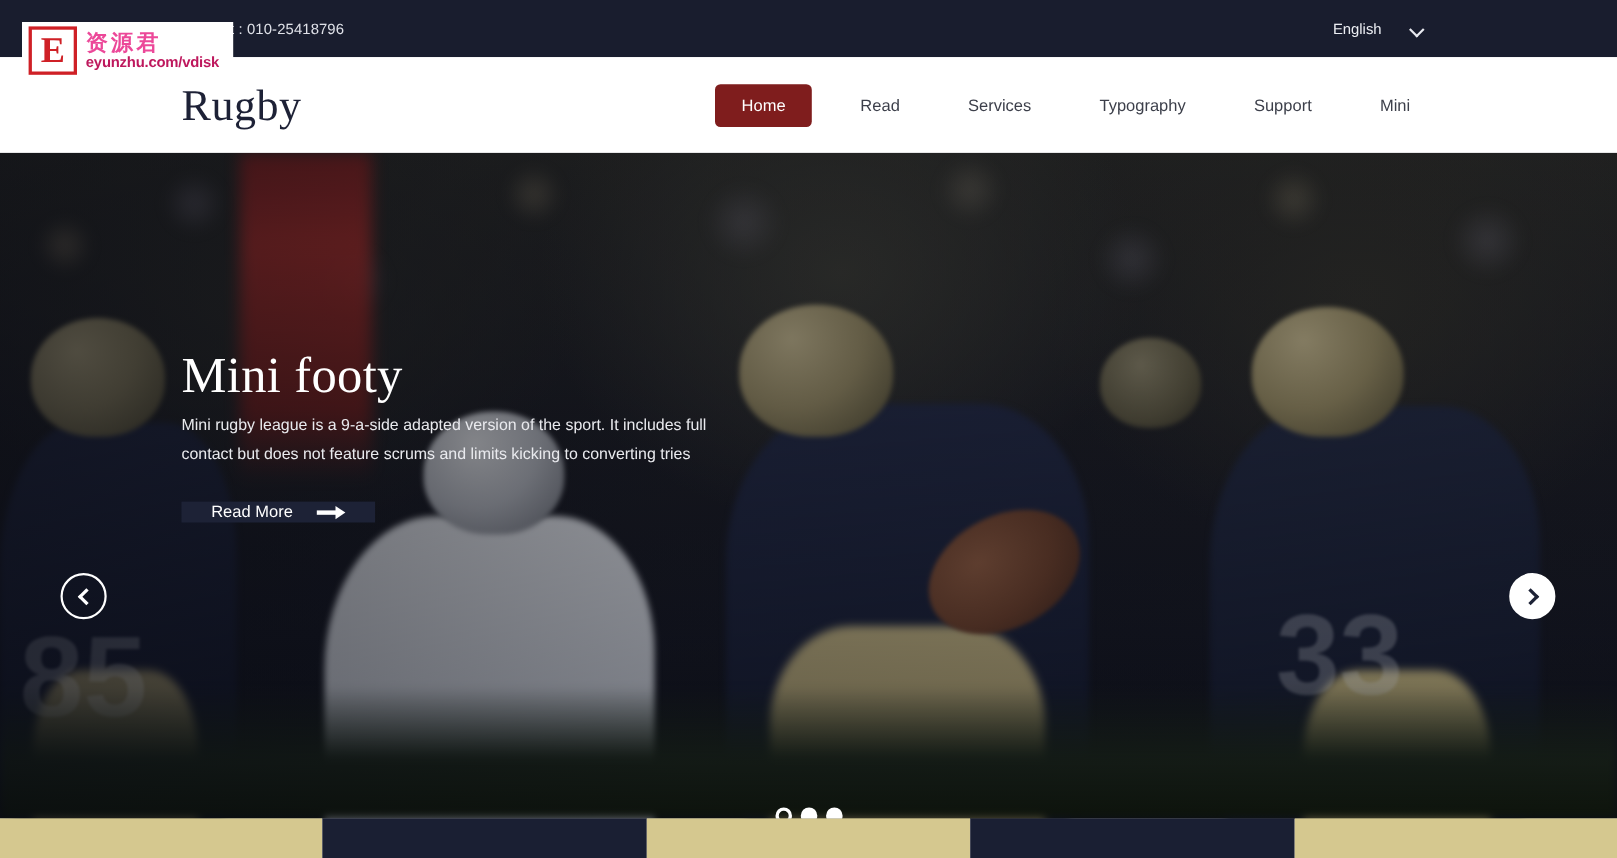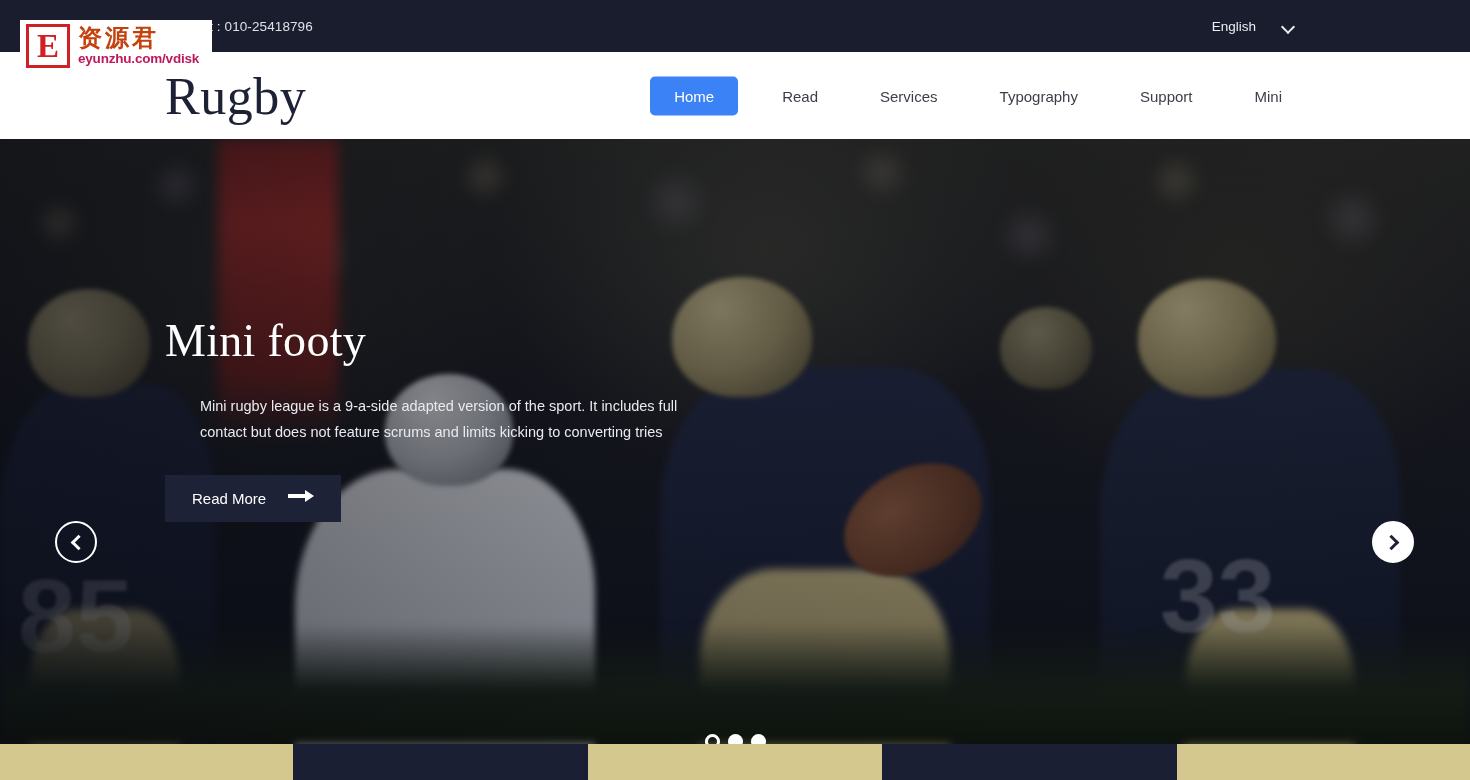--- a/index.html
+++ b/index.html
@@ -52,55 +52,55 @@
     background:#ffffff;
     border:3px solid #cf2026;
     display:flex; align-items:center; justify-content:center;
     font-family:"Liberation Serif", serif;
     font-weight:bold; font-size:33px; color:#cf2026;
     line-height:1;
   }
   .wm-text{ padding-left:8px; line-height:1; }
   .wm-cn{
     font-family:"DejaVu Sans", sans-serif;
-    font-size:24px; font-weight:bold; color:#c2410c;
+    font-size:20px; font-weight:bold; color:#ec4899;
     letter-spacing:3px;
   }
   .wm-url{
     font-family:"Liberation Sans", sans-serif;
     font-size:13.5px; font-weight:bold; color:#be185d;
     margin-top:2px; letter-spacing:-.2px;
   }
 
   
   .header{
     position:absolute; left:0; top:52px;
     width:1470px; height:87px;
     background:#ffffff;
     display:flex; align-items:center;
   }
   .brand{
     position:absolute; left:165px; top:50%;
     transform:translateY(-50%);
     font-family:"Liberation Serif", serif;
-    font-size:52px; color:#1d2136; letter-spacing:.5px;
+    font-size:40px; color:#1d2136; letter-spacing:.5px;
   }
   .nav{
     position:absolute; right:170px; top:50%;
     transform:translateY(-50%);
     display:flex; align-items:center;
   }
   .nav-item{
     font-size:15px; color:#3c3f4a;
     padding:11px 18px; cursor:pointer;
     white-space:nowrap;
   }
   .nav-item + .nav-item{ margin-left:26px; }
   .nav-item.active{
-    background:#3b82f6; color:#ffffff; border-radius:5px;
+    background:#7f1d1d; color:#ffffff; border-radius:5px;
     padding:11px 24px;
   }
 
   
   .hero{
     position:absolute; left:0; top:139px;
     width:1470px; height:605px;
     overflow:hidden;
     background:#10121c;
   }
@@ -199,30 +199,30 @@
   }
 
   
   .hero-caption{
     position:absolute; left:165px; top:175px;
     width:640px; z-index:12;
   }
   .hero-title{
     font-family:"Liberation Serif", serif;
     font-size:46px; color:#ffffff; font-weight:normal;
-    letter-spacing:.3px; margin-bottom:26px;
+    letter-spacing:.3px; margin-bottom:7px;
   }
   .hero-desc{
     font-size:14.5px; color:#e9eaee; line-height:26px;
-    max-width:520px; margin-bottom:30px;margin-left:35px;
+    max-width:520px; margin-bottom:30px;
   }
   .readmore{
-    display:inline-flex; align-items:flex-start; gap:22px;
+    display:inline-flex; align-items:center; gap:22px;
     background:#1d2236; color:#ffffff;
-    font-size:15px; padding:15px 27px;
+    font-size:15px; padding:1px 27px;
     cursor:pointer;
   }
   .arrow-right{
     width:26px; height:12px; position:relative; display:inline-block;
   }
   .arrow-right::before{
     content:""; position:absolute; left:0; top:4px;
     width:18px; height:4px; background:#ffffff;
   }
   .arrow-right::after{

